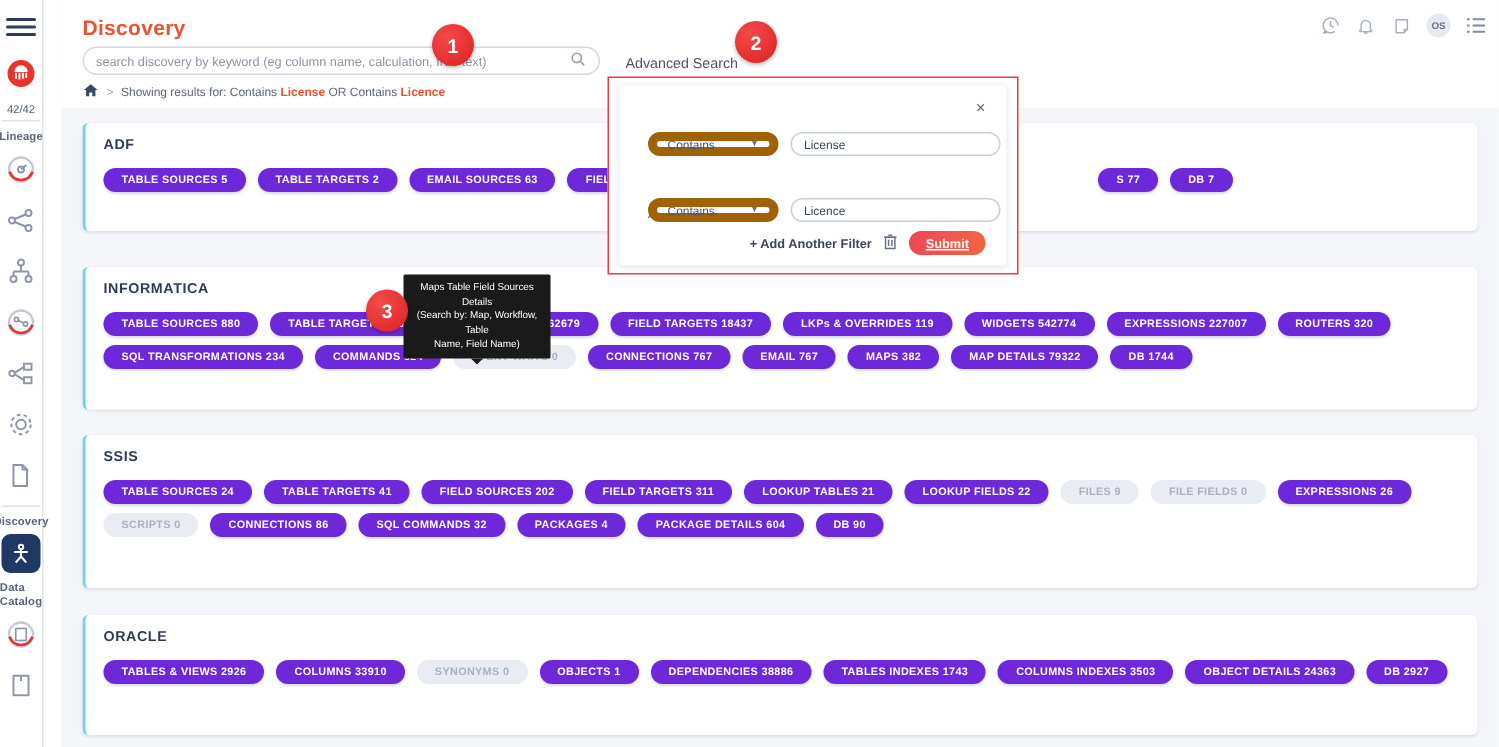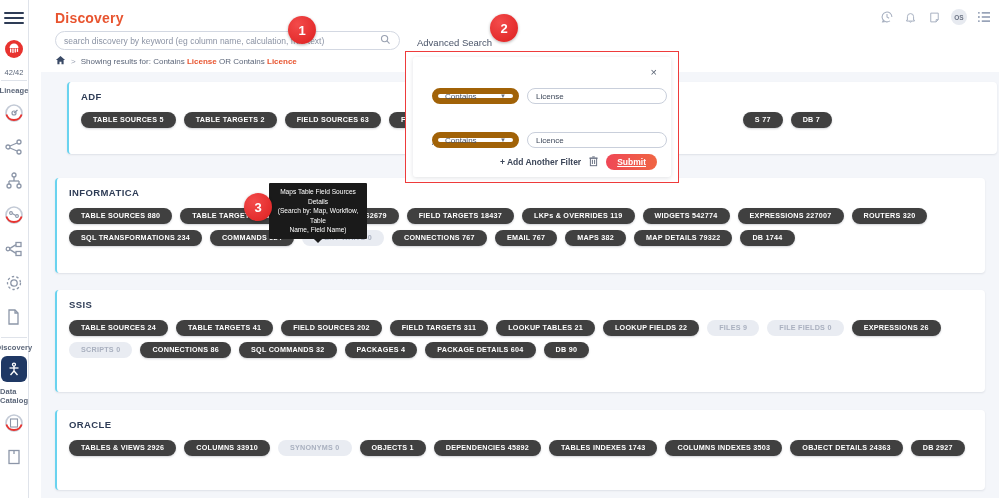--- a/index.html
+++ b/index.html
@@ -90,21 +90,21 @@
     border-left:4px solid transparent; border-right:4px solid transparent; border-top:4px solid #1a1a1a; }
   
   .section {
     position:absolute; left:14px; width:930px; background:#ffffff;
     border-radius:4px; box-shadow:0 1px 2px rgba(40,50,70,.10);
     border-left:2.5px solid #69d3ef; overflow:hidden;
   }
   .sec-title { position:absolute; left:12px; top:9px; font-size:9.5px; font-weight:bold; color:#2e3c56; letter-spacing:.4px; }
   .badges { position:absolute; left:12px; top:30px; right:8px; display:flex; flex-wrap:wrap; gap:6px 8px; }
   .badge {
-    background:#404040; color:#ffffff; font-size:7.2px; font-weight:bold;
+    background:#6d28d9; color:#ffffff; font-size:7.2px; font-weight:bold;
     border-radius:10px; padding:0 12px; height:16px; line-height:16px;
     white-space:nowrap; letter-spacing:.25px;
     box-shadow:0 1px 2px rgba(40,50,70,.22); cursor:pointer;
   }
   .badge.zero { background:#e9ecf2; color:#a9b0bf; box-shadow:none; }
 </style>
 </head>
 <body>
 
 <div id="sidebar">
@@ -267,26 +267,26 @@
             <path d="M6 1.2 11 5.4h-1.6V10H7.1V7.3H4.9V10H2.6V5.4H1z"></path>
           </svg>
       </span>
       <span class="chev">&gt;</span>
       <span><span>Showing results for: Contains </span><span class="hl">License</span><span> OR Contains </span><span class="hl">Licence</span></span>
     </div>
 
     <div id="advlabel">Advanced Search</div>
   </div>
 
-  <div class="section" id="sec0" style="top:82px; height:72px;margin-left:12px;">
+  <div class="section" id="sec0" style="top:82px; height:72px;">
     <div class="sec-title">ADF</div>
     <div class="badges">
       <div class="badge"><span>TABLE SOURCES</span> <span>5</span></div>
       <div class="badge"><span>TABLE TARGETS</span> <span>2</span></div>
-      <div class="badge"><span>FIELD SOURCES</span> <span>63</span></div>
+      <div class="badge"><span>EMAIL SOURCES</span> <span>63</span></div>
       <div class="badge"><span>FIELD TARGETS</span> <span></span></div>
       <div class="badge" style="margin-left:262px;"><span>S</span> <span>77</span></div>
       <div class="badge"><span>DB</span> <span>7</span></div>
     </div>
   </div>
 
   <div class="section" id="sec1" style="top:178px; height:95px;">
     <div class="sec-title">INFORMATICA</div>
     <div class="badges">
         <div class="badge">TABLE SOURCES  880</div>
@@ -329,21 +329,21 @@
       </div>
   </div>
 
   <div class="section" id="sec3" style="top:410px; height:80px;padding-left:14px;">
     <div class="sec-title">ORACLE</div>
     <div class="badges">
         <div class="badge">TABLES &amp; VIEWS  2926</div>
         <div class="badge">COLUMNS  33910</div>
         <div class="badge zero">SYNONYMS  0</div>
         <div class="badge">OBJECTS  1</div>
-        <div class="badge">DEPENDENCIES  45892</div>
+        <div class="badge">DEPENDENCIES  38886</div>
         <div class="badge">TABLES INDEXES  1743</div>
         <div class="badge">COLUMNS INDEXES  3503</div>
         <div class="badge">OBJECT DETAILS  24363</div>
         <div class="badge">DB  2927</div>
       </div>
   </div>
 
   <div id="tooltip">
     <div>Maps Table Field Sources Details</div>
     <div>(Search by: Map, Workflow, Table</div>

